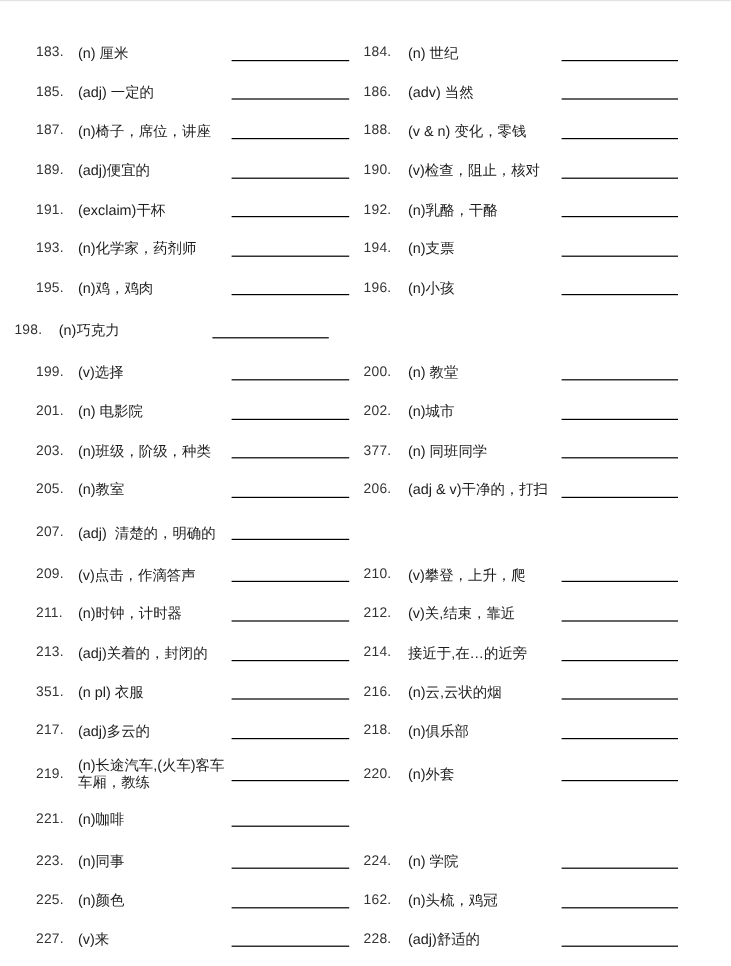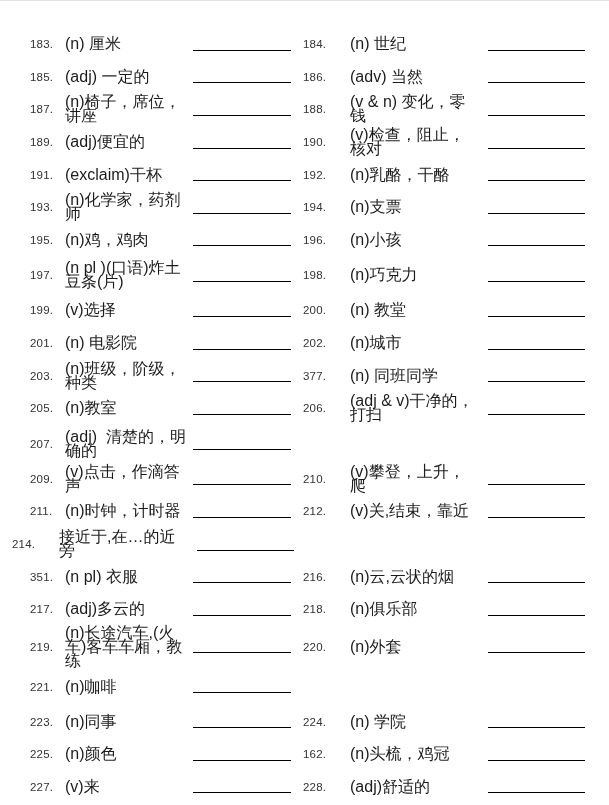--- a/index.html
+++ b/index.html
@@ -15,30 +15,30 @@
     padding-top: 27px;
     background: #ffffff;
   }
   .row {
     display: flex; align-items: center;
     min-height: 32.6px;
   }
   .row.tall { min-height: 38px; }
   .entry { display: flex; align-items: center; }
   .entry.left  { margin-left: 30px; width: 261px; }
-  .entry.right { margin-left: 12px; width: 264px; gap: 10px; }
+  .entry.right { margin-left: 12px; width: 264px; }
   .num {
     flex: none; width: 35px;
     font-size: 11.5px; color: #333333;
     letter-spacing: 0.2px;
   }
   .entry.right .num { width: 37px; }
   .def {
     flex: none; width: 128px;
-    font-size: 16px; line-height: 14px;
+    font-size: 12px; line-height: 14px;
     color: #1c1c1c;
     white-space: pre-wrap;
     word-break: break-all;
   }
   .blank {
     flex: none; width: 98px; height: 0;
     border-bottom: 1.4px solid #000000;
     transform: translateY(6px);
   }
   .entry.right .blank { width: 97px; }
@@ -133,25 +133,20 @@
       <span class="blank"></span>
     </div>
     <div class="entry right">
       <span class="num">196.</span>
       <span class="def">(n)小孩</span>
       <span class="blank"></span>
     </div>
   </div>
 
   <div class="row tall">
-    <div class="entry left">
-      <span class="num">197.</span>
-      <span class="def">(n pl )(口语)炸土豆条(片)</span>
-      <span class="blank"></span>
-    </div>
     <div class="entry right">
       <span class="num">198.</span>
       <span class="def">(n)巧克力</span>
       <span class="blank"></span>
     </div>
   </div>
 
   <div class="row">
     <div class="entry left">
       <span class="num">199.</span>
@@ -232,20 +227,25 @@
       <span class="blank"></span>
     </div>
     <div class="entry right">
       <span class="num">212.</span>
       <span class="def">(v)关,结束，靠近</span>
       <span class="blank"></span>
     </div>
   </div>
 
   <div class="row">
+    <div class="entry left">
+      <span class="num">213.</span>
+      <span class="def">(adj)关着的，封闭的</span>
+      <span class="blank"></span>
+    </div>
     <div class="entry right">
       <span class="num">214.</span>
       <span class="def">接近于,在…的近旁</span>
       <span class="blank"></span>
     </div>
   </div>
 
   <div class="row">
     <div class="entry left">
       <span class="num">351.</span>

